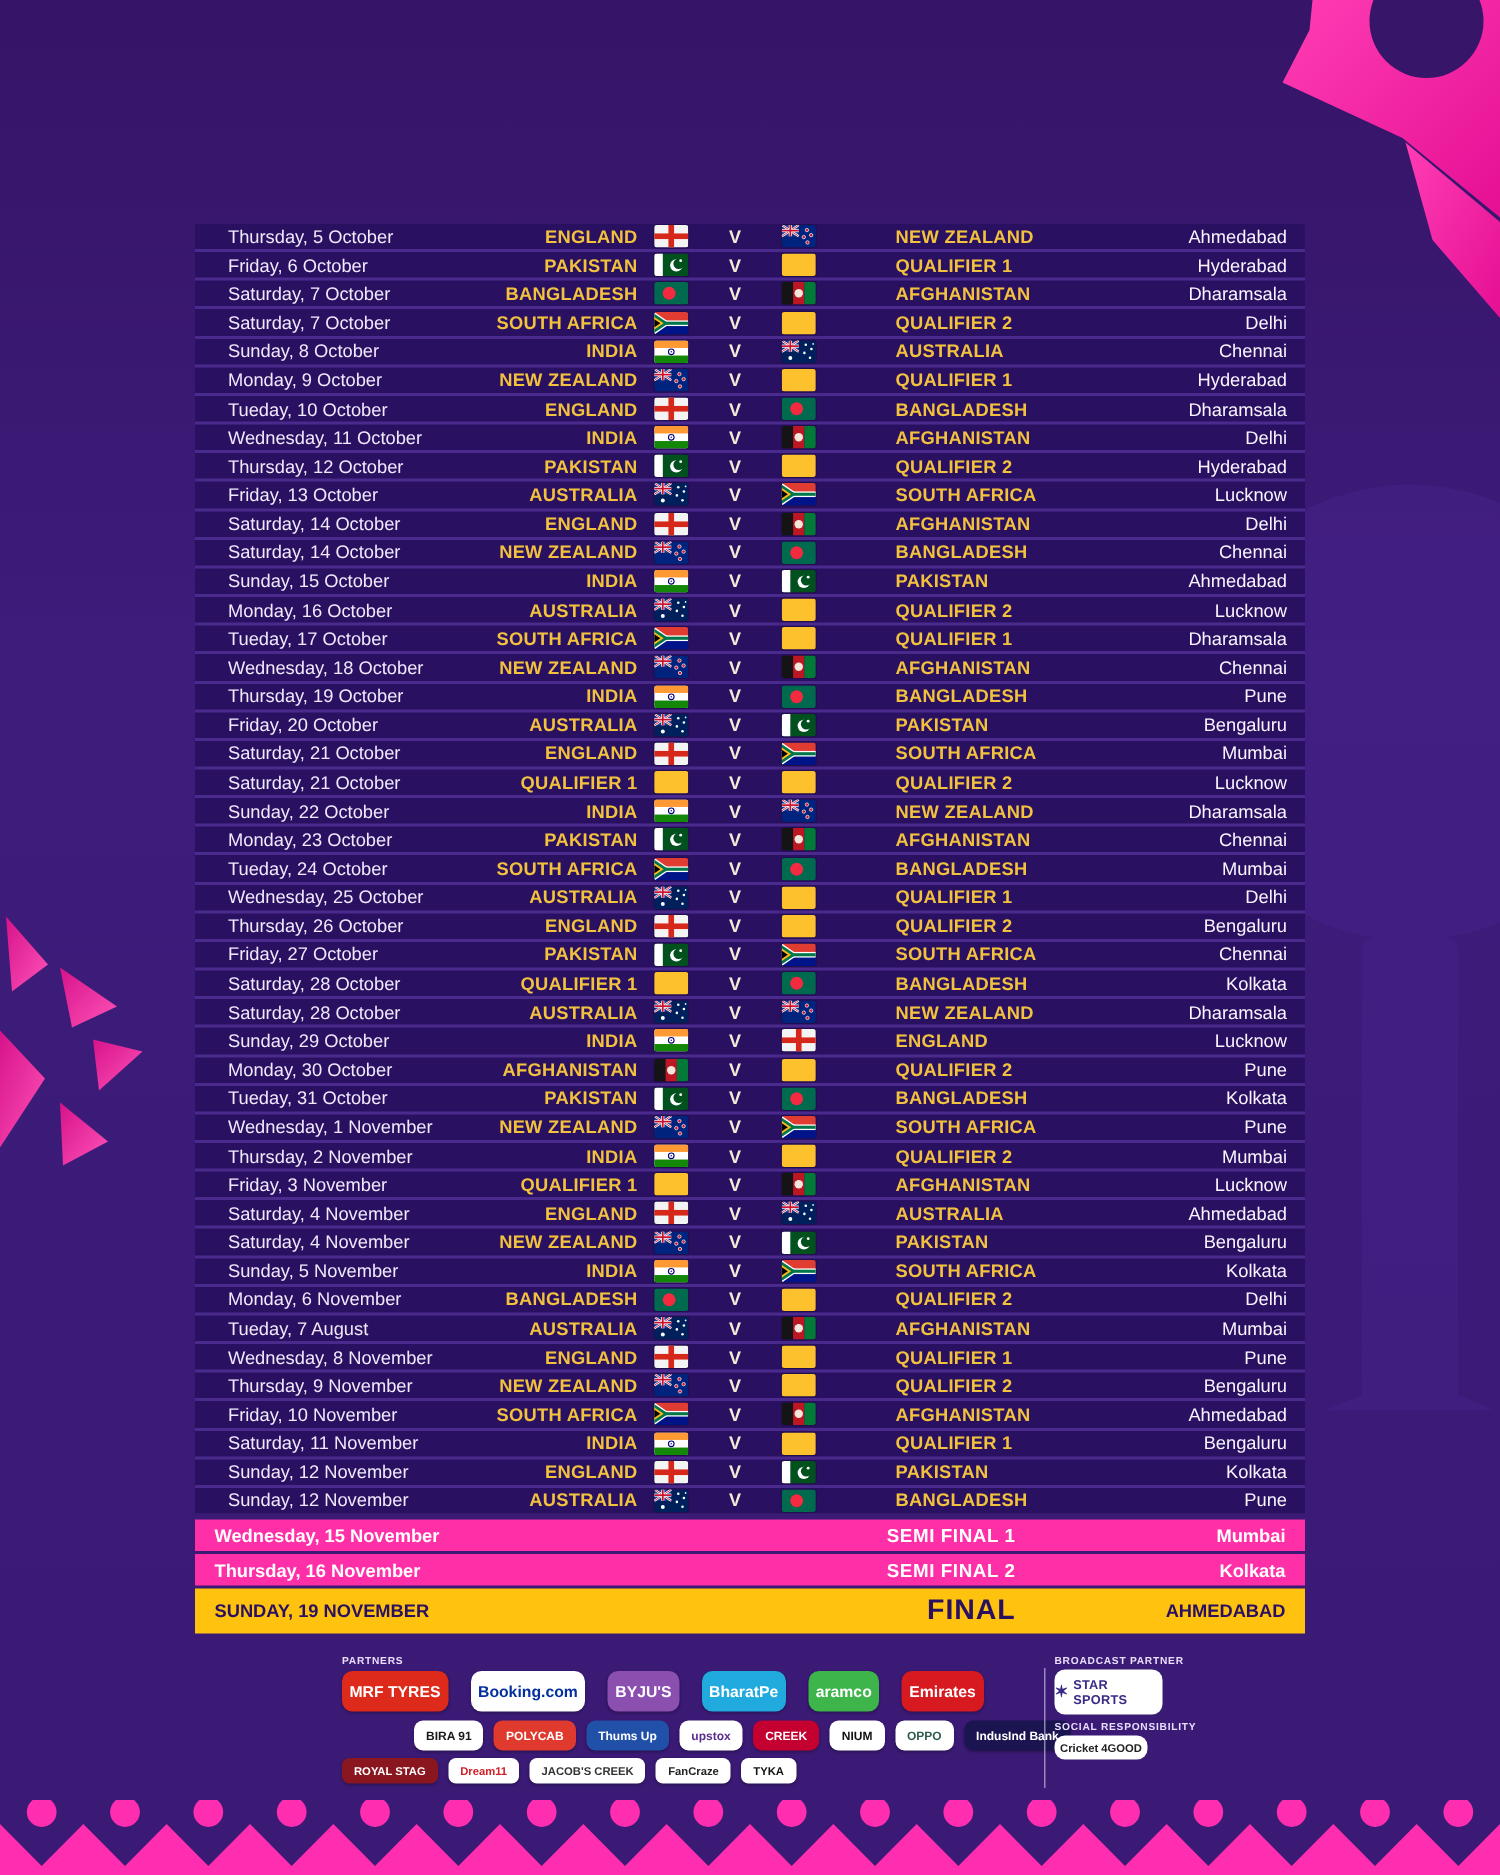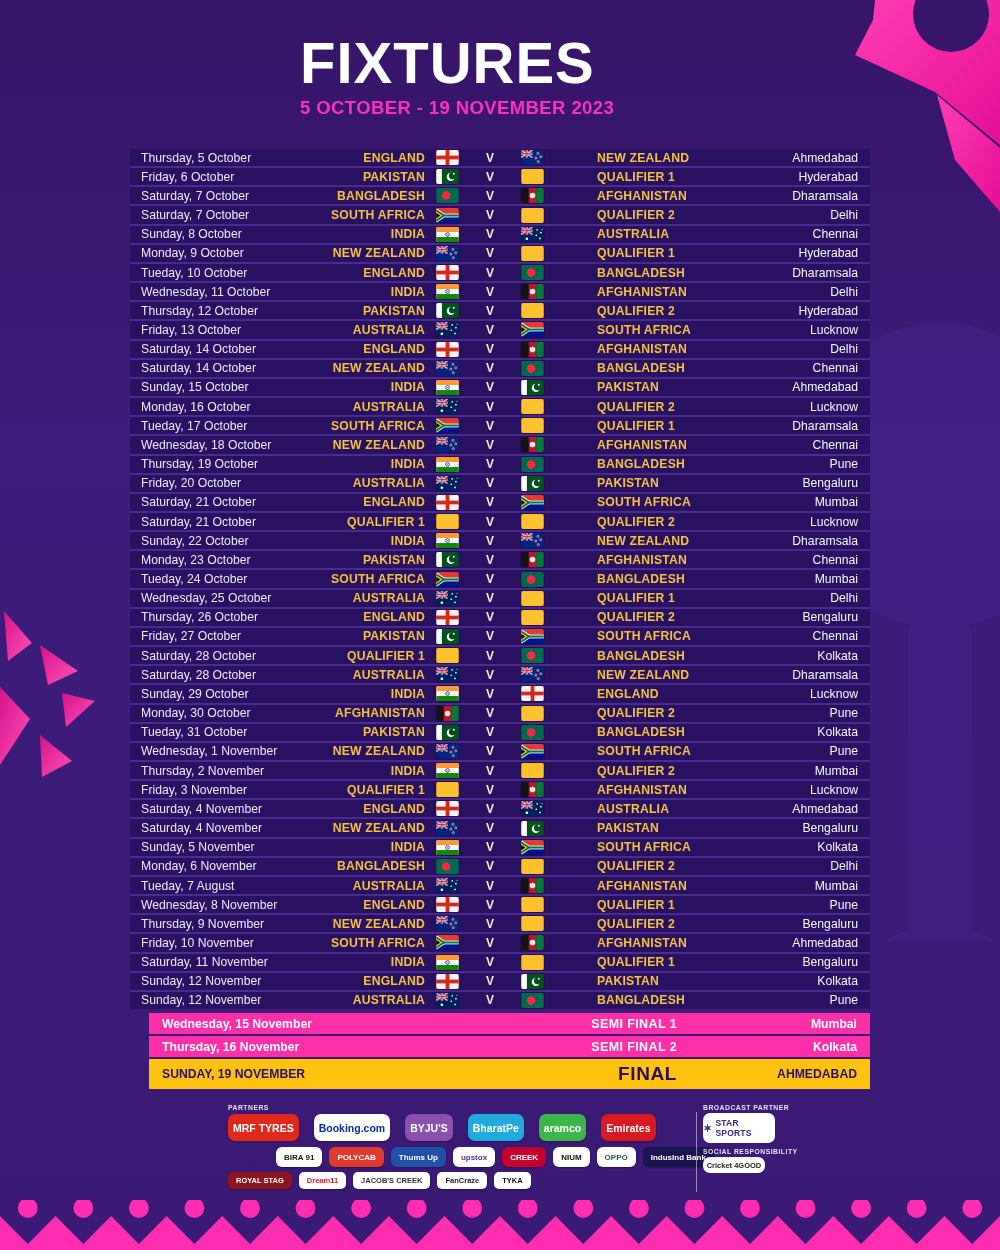--- a/index.html
+++ b/index.html
@@ -15,30 +15,30 @@
   .logo-l2{font-size:8.5px;font-weight:700;color:#ffffff;letter-spacing:.2px;}
   .logo-l3{font-size:9.5px;font-weight:700;color:#ff3ec9;letter-spacing:.6px;}
   .title-block{position:absolute;left:300px;top:34px;width:460px;}
   .title-block h1{margin:0;font-size:58px;line-height:1.0;font-weight:800;color:#ffffff;letter-spacing:1px;}
   .date-range{margin-top:5px;font-size:18.5px;font-weight:800;color:#ff2ec8;letter-spacing:.4px;}
   
   #fixtures-body{position:absolute;left:130px;top:149px;width:740px;height:860px;
     display:flex;flex-direction:column;gap:2px;background:#4a2a8c;}
   .frow{flex:1;background:#2a1061;display:grid;align-items:center;
     grid-template-columns:200px 95px 45px 40px 45px 205px 1fr;}
-  .fdate{color:#efe9fc;font-size:12.2px;padding-left:11px;white-space:nowrap;}
+  .fdate{color:#efe9fc;font-size:12.2px;padding-left:22px;white-space:nowrap;}
   .ft1{color:#f2c23e;font-weight:700;font-size:12.2px;text-align:right;letter-spacing:.2px;white-space:nowrap;}
   .ft2{color:#f2c23e;font-weight:700;font-size:12.2px;text-align:left;padding-left:42px;letter-spacing:.2px;white-space:nowrap;}
   .fv{color:#f3ecd7;font-weight:700;font-size:12px;text-align:center;}
   .flag{display:flex;justify-content:center;align-items:center;}
   .flag svg{width:23px;height:15px;border-radius:2px;box-shadow:0 0 0 .5px rgba(0,0,0,.25);}
   .fvenue{color:#f8f5ff;font-size:12.2px;text-align:right;padding-right:12px;white-space:nowrap;}
   
   #knockouts{position:absolute;left:130px;top:1013px;width:740px;display:flex;flex-direction:column;gap:2px;}
-  .krow{display:grid;grid-template-columns:240px 1fr 180px;align-items:center;padding:0 13px;margin-left:19px;}
+  .krow{display:grid;grid-template-columns:240px 1fr 180px;align-items:center;padding:0 13px;}
   .krow.semi{height:21px;background:#ff2fa8;color:#ffffff;}
   .krow.final{height:30px;background:#ffc20e;color:#2a1061;}
   .kdate{font-size:12.2px;font-weight:700;text-align:left;}
   .klabel{font-size:12.5px;font-weight:800;text-align:right;letter-spacing:.4px;}
   .krow.final .klabel{font-size:19px;letter-spacing:.6px;}
   .kvenue{font-size:12.2px;font-weight:700;text-align:right;}
   
   .plabel{position:absolute;font-size:6.8px;font-weight:700;color:#e9defc;letter-spacing:.5px;}
   #partners-label{left:228px;top:1104px;}
   #broadcast-label{left:703px;top:1104px;}
@@ -97,24 +97,20 @@
     </defs>
     <g fill="url(#pg2)">
       <polygon points="4,26 32,58 8,76"></polygon>
       <polygon points="40,60 78,86 48,100"></polygon>
       <polygon points="62,108 95,116 66,142"></polygon>
       <polygon points="40,150 72,176 42,192"></polygon>
       <polygon points="0,102 30,134 0,180"></polygon>
     </g>
   </svg>
 
-  <div class="title-block">
-    <h1>FIXTURES</h1>
-    <div class="date-range">5 OCTOBER - 19 NOVEMBER 2023</div>
-  </div>
 
   <div id="fixtures-body">
       <div class="frow">
       <span class="fdate">Thursday, 5 October</span>
       <span class="ft1">ENGLAND</span>
       <span class="flag">
           <svg viewBox="0 0 24 16">
             <rect width="24" height="16" fill="#f4f4f4"></rect>
             <rect x="10" width="4" height="16" fill="#d5281b"></rect>
             <rect y="6" width="24" height="4" fill="#d5281b"></rect>

